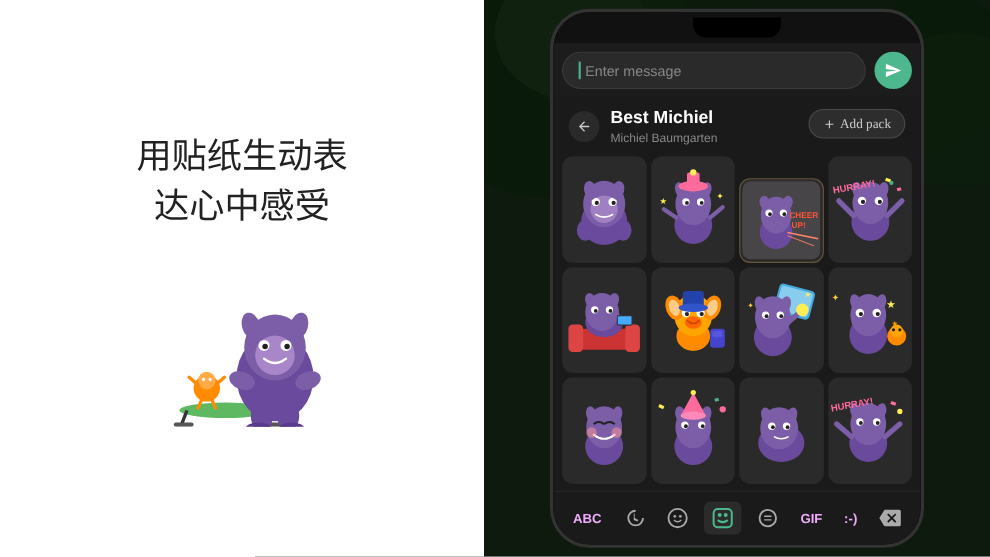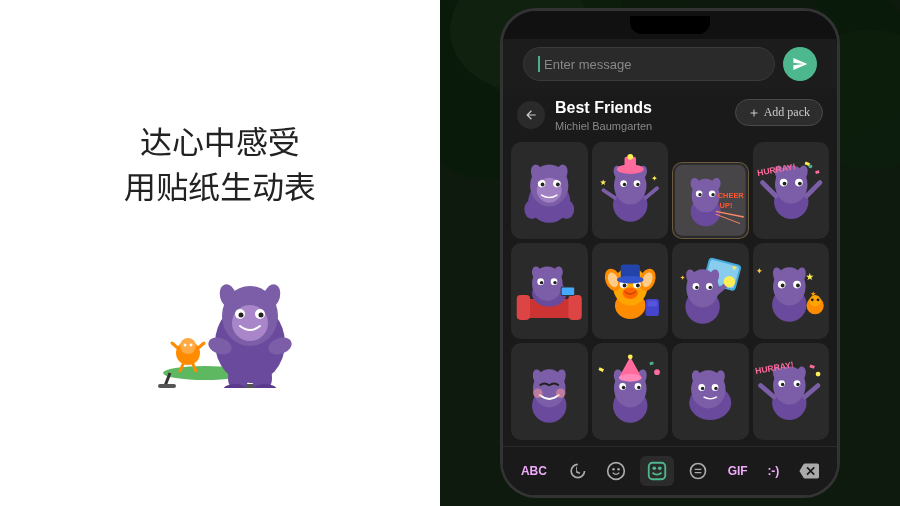--- a/index.html
+++ b/index.html
@@ -78,21 +78,21 @@
       flex: 1;
       background: #111;
       display: flex;
       flex-direction: column;
       overflow: hidden;
     }
 
     
     .message-input-area {
       background: #1c1c1c;
-      padding: 8px 20px;
+      padding: 8px 8px;
       display: flex;
       align-items: flex-start;
       gap: 8px;
     }
 
     .message-input-box {
       flex: 1;
       background: #2a2a2a;
       border-radius: 24px;
       border: 1.5px solid #3a3a3a;
@@ -257,22 +257,22 @@
     .cheer-up-cell {
       border: 1.5px solid rgba(255,200,100,0.3);
       margin-top: 20px;
     }
   </style>
 </head>
 <body>
 
 <div class="left-panel">
   <div class="chinese-text">
+    <div>用贴纸生动表</div>
     <div>达心中感受</div>
-    <div>用贴纸生动表</div>
   </div>
 
   <div class="left-illustration">
     <svg viewBox="0 0 200 150" xmlns="http://www.w3.org/2000/svg">
 
       <ellipse cx="85" cy="135" rx="42" ry="7" fill="#4CAF50" opacity="0.9"></ellipse>
       <line x1="50" y1="135" x2="45" y2="148" stroke="#333" stroke-width="3"></line>
       <line x1="120" y1="135" x2="125" y2="148" stroke="#333" stroke-width="3"></line>
       <rect x="38" y="146" width="18" height="4" rx="2" fill="#555"></rect>
       <rect x="118" y="146" width="18" height="4" rx="2" fill="#555"></rect>
@@ -352,21 +352,21 @@
 
       <div class="sticker-panel">
 
         <div class="sticker-header">
           <div class="back-btn">
             <svg width="14" height="14" viewBox="0 0 24 24">
               <path d="M20 11H7.83l5.59-5.59L12 4l-8 8 8 8 1.41-1.41L7.83 13H20v-2z" fill="#ccc"></path>
             </svg>
           </div>
           <div class="pack-info">
-            <div class="pack-title">Best Friends</div>
+            <div class="pack-title">Best Michiel</div>
             <div class="pack-author">Michiel Baumgarten</div>
           </div>
           <div class="add-pack-btn">
             <svg width="12" height="12" viewBox="0 0 24 24">
               <path d="M19 13H13v6h-2v-6H5v-2h6V5h2v6h6v2z" fill="#ccc"></path>
             </svg>
             <span>Add pack</span>
           </div>
         </div>
 

